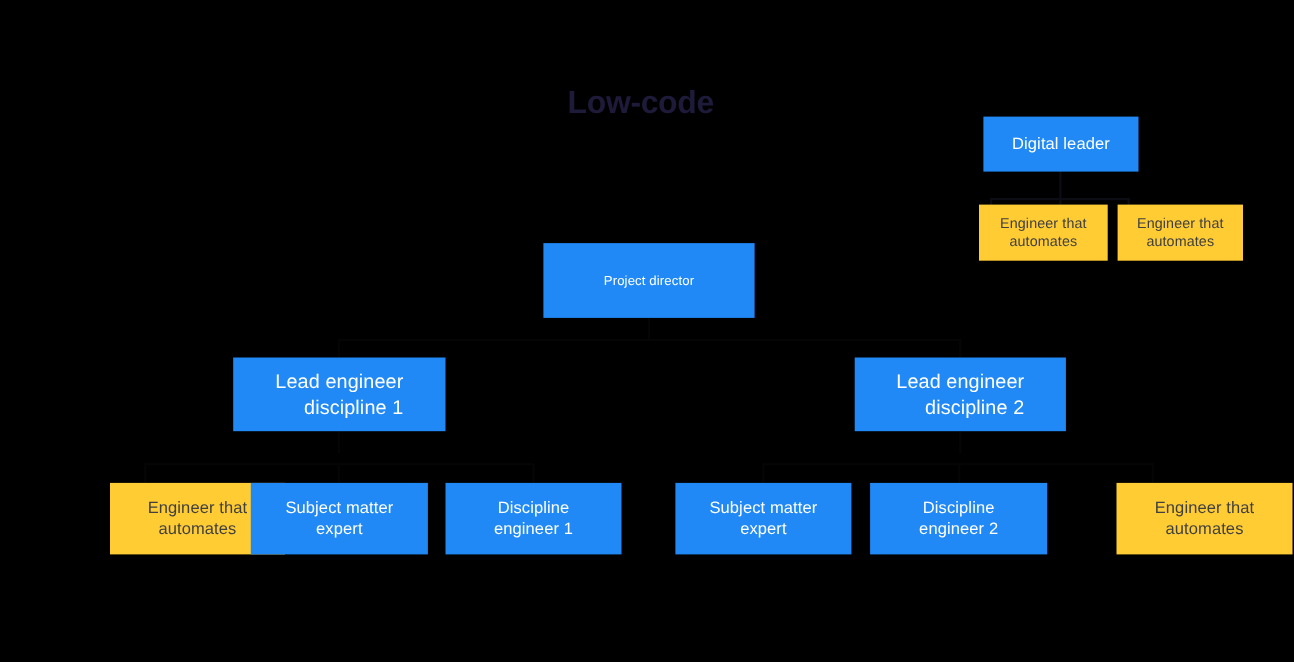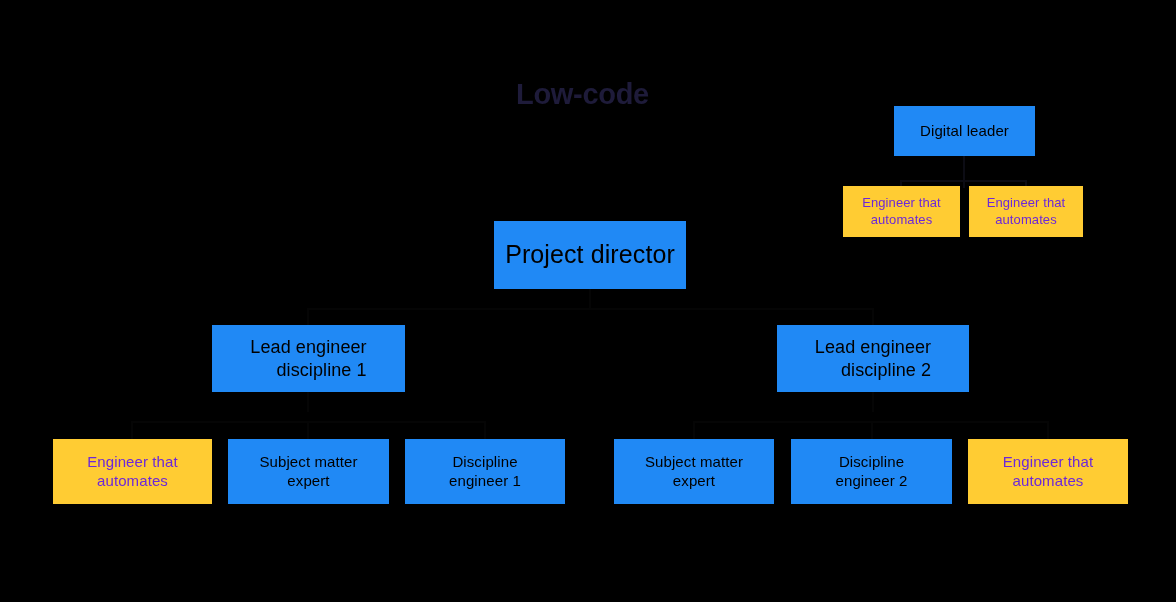--- a/index.html
+++ b/index.html
@@ -36,29 +36,30 @@
   }
 
   .node .label {
     display: block;
     white-space: pre-line;
     padding: 0 6px;
   }
 
   .node.blue {
     background: #2089f5;
-    color: #000000;
+    color: #ffffff;
   }
 
   .node.yellow {
     background: #ffcc33;
-    color: #6d28d9;
+    color: #404040;
+    margin-left: 47px;
   }
 
-  .node.sz-lg  { font-size: 25px; }
+  .node.sz-lg  { font-size: 12px; }
   .node.sz-md  { font-size: 18px; text-align: right; }
   .node.sz-sm  { font-size: 15px; }
   .node.sz-xs  { font-size: 13px; }
 
   #title {
     position: absolute;
     color: #1e1b3a;
     font-size: 29px;
     font-weight: bold;
     letter-spacing: -0.3px;

